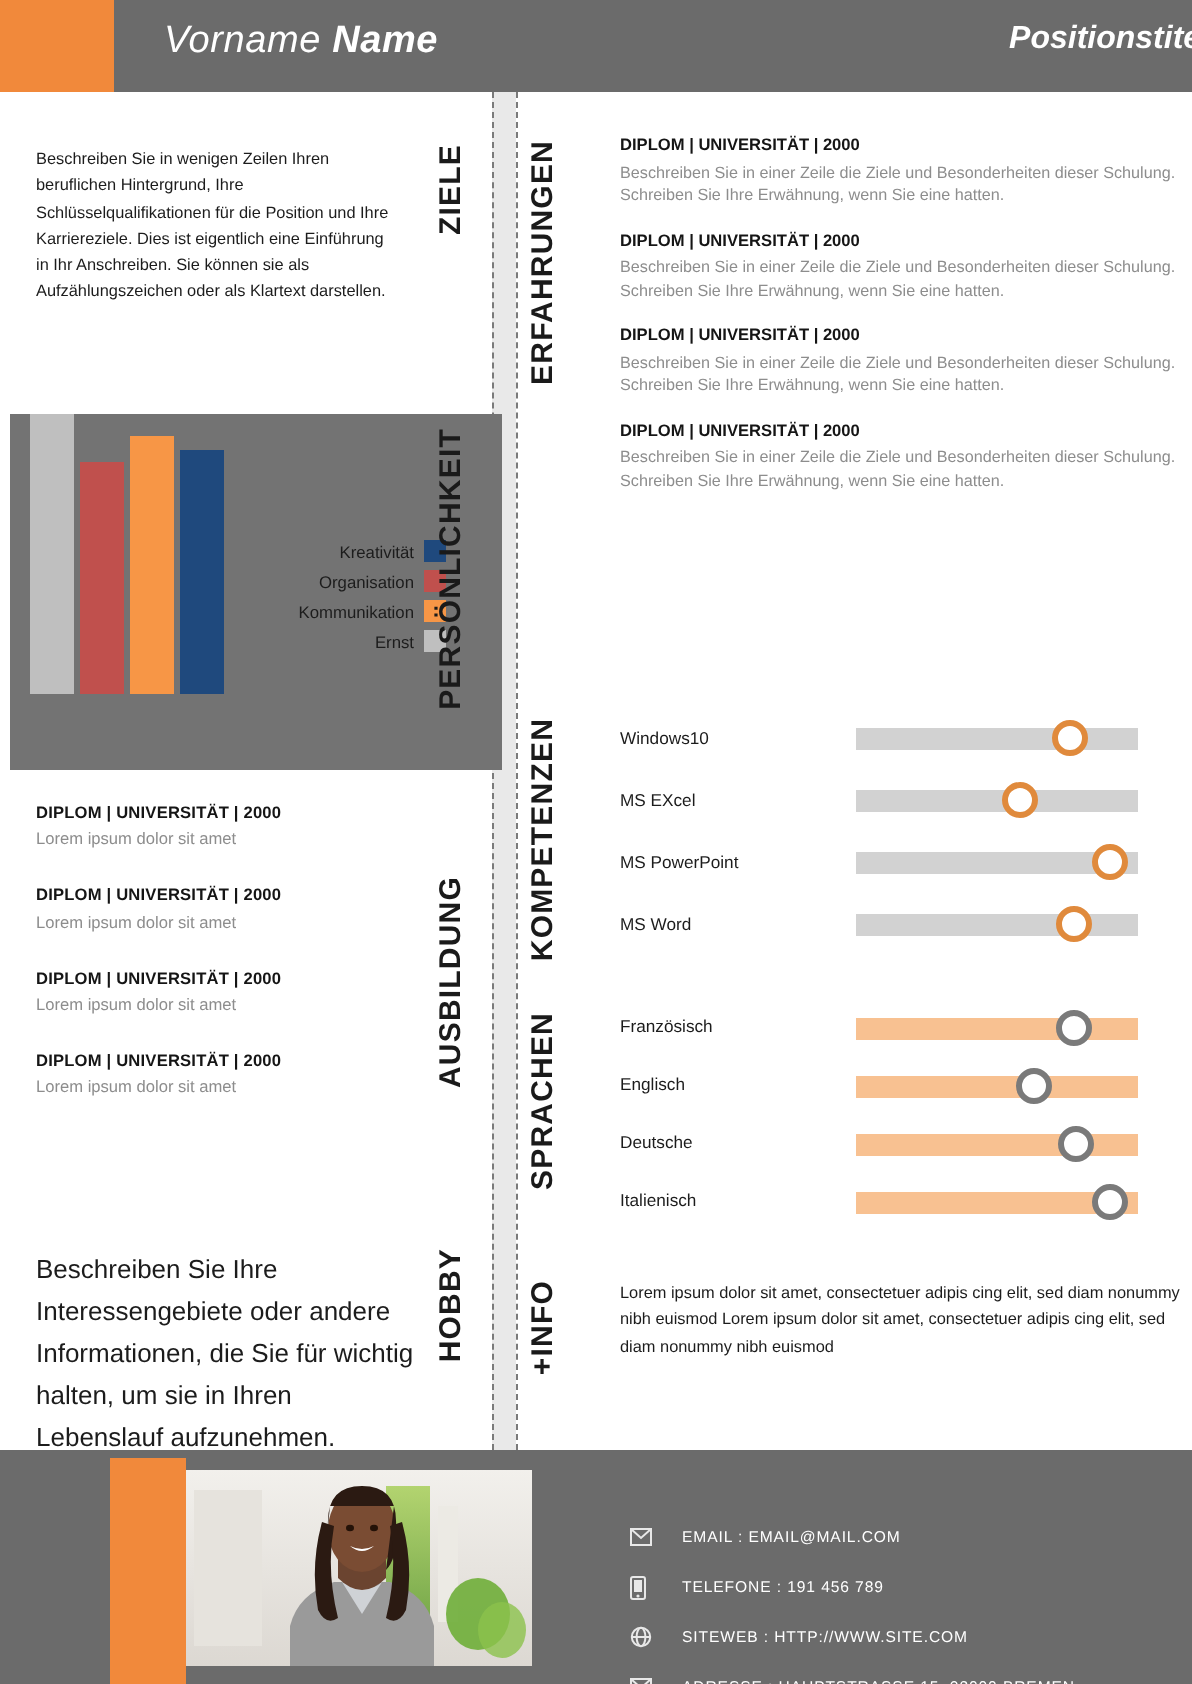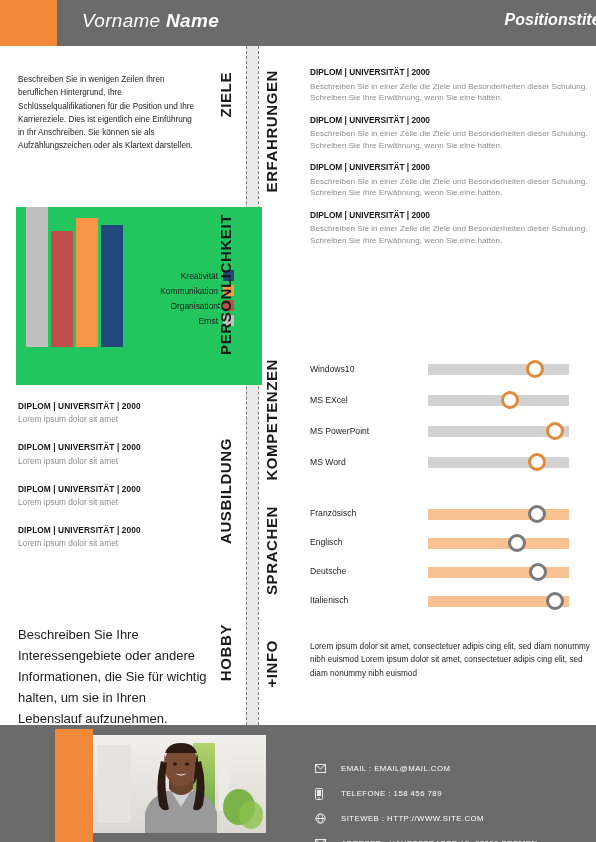--- a/index.html
+++ b/index.html
@@ -27,21 +27,21 @@
   .vlabel{position:absolute;writing-mode:vertical-rl;transform:rotate(180deg);
           font-size:15px;font-weight:bold;color:#1a1a1a;letter-spacing:.6px;
           white-space:nowrap;line-height:1;}
   .vlabel.left{right:auto;}
 
   
   .left-col{position:absolute;left:0;top:46px;width:246px;height:679px;padding-left:45px;}
   .intro-text{position:absolute;left:18px;top:27px;width:180px;font-size:8.2px;
               line-height:1.62;color:#1c1c1c;}
 
-  .person-panel{position:absolute;left:16px;top:161px;width:246px;height:178px;background:#22c55e;}
+  .person-panel{position:absolute;left:5px;top:161px;width:246px;height:178px;background:#737373;}
 
   .chart{position:absolute;left:10px;top:0px;width:110px;height:140px;}
   .bar{position:absolute;bottom:0;width:22px;border:0;}
 
   .legend{position:absolute;right:28px;top:61px;width:150px;}
   .legend-row{display:flex;align-items:center;justify-content:flex-end;height:15px;}
   .legend-label{font-size:8.4px;color:#1c1c1c;margin-right:5px;}
   .legend-swatch{width:11px;height:11px;display:inline-block;}
 
   .edu-list{position:absolute;left:18px;top:355px;width:200px;}
@@ -119,26 +119,26 @@
           <div class="bar" title="Organisation: 83" style="left: 25px; height: 116.2px; background: rgb(192, 80, 77);"></div>
           <div class="bar" title="Kommunikation: 92" style="left: 50px; height: 128.8px; background: rgb(247, 150, 70);"></div>
           <div class="bar" title="Kreativität: 87" style="left: 75px; height: 121.8px; background: rgb(31, 73, 125);"></div>
         </div>
       <div class="legend" id="legend">
           <div class="legend-row">
             <span class="legend-label">Kreativität</span>
             <span class="legend-swatch" style="background: rgb(31, 73, 125);"></span>
           </div>
           <div class="legend-row">
+            <span class="legend-label">Organisation</span>
+            <span class="legend-swatch" style="background: rgb(192, 80, 77);"></span>
+          </div>
+          <div class="legend-row">
             <span class="legend-label">Kommunikation</span>
             <span class="legend-swatch" style="background: rgb(247, 150, 70);"></span>
-          </div>
-          <div class="legend-row">
-            <span class="legend-label">Organisation</span>
-            <span class="legend-swatch" style="background: rgb(192, 80, 77);"></span>
           </div>
           <div class="legend-row">
             <span class="legend-label">Ernst</span>
             <span class="legend-swatch" style="background: rgb(191, 191, 191);"></span>
           </div>
         </div>
     </div>
     <div class="vlabel left" style="left:218px;top:168px;">PERSÖNLICHKEIT</div>
 
     <div class="edu-list" id="edu-list">
@@ -293,21 +293,21 @@
         <span class="contact-text">EMAIL : EMAIL@MAIL.COM</span>
       </div>
       <div class="contact-row">
         <span class="contact-icon">
           <svg width="8" height="12" viewBox="0 0 8 12">
             <rect x="0.5" y="0.5" width="7" height="11" rx="1" fill="none" stroke="#e8e8e8"></rect>
             <rect x="2" y="2" width="4" height="6" fill="#e8e8e8"></rect>
             <circle cx="4" cy="10" r="0.8" fill="#e8e8e8"></circle>
           </svg>
         </span>
-        <span class="contact-text">TELEFONE : 158 456 789</span>
+        <span class="contact-text">TELEFONE : 191 456 789</span>
       </div>
       <div class="contact-row">
         <span class="contact-icon">
           <svg width="11" height="11" viewBox="0 0 11 11">
             <circle cx="5.5" cy="5.5" r="4.6" fill="none" stroke="#e8e8e8"></circle>
             <ellipse cx="5.5" cy="5.5" rx="2.2" ry="4.6" fill="none" stroke="#e8e8e8"></ellipse>
             <path d="M1 5.5 H10" stroke="#e8e8e8" fill="none"></path>
           </svg>
         </span>
         <span class="contact-text">SITEWEB : HTTP://WWW.SITE.COM</span>

